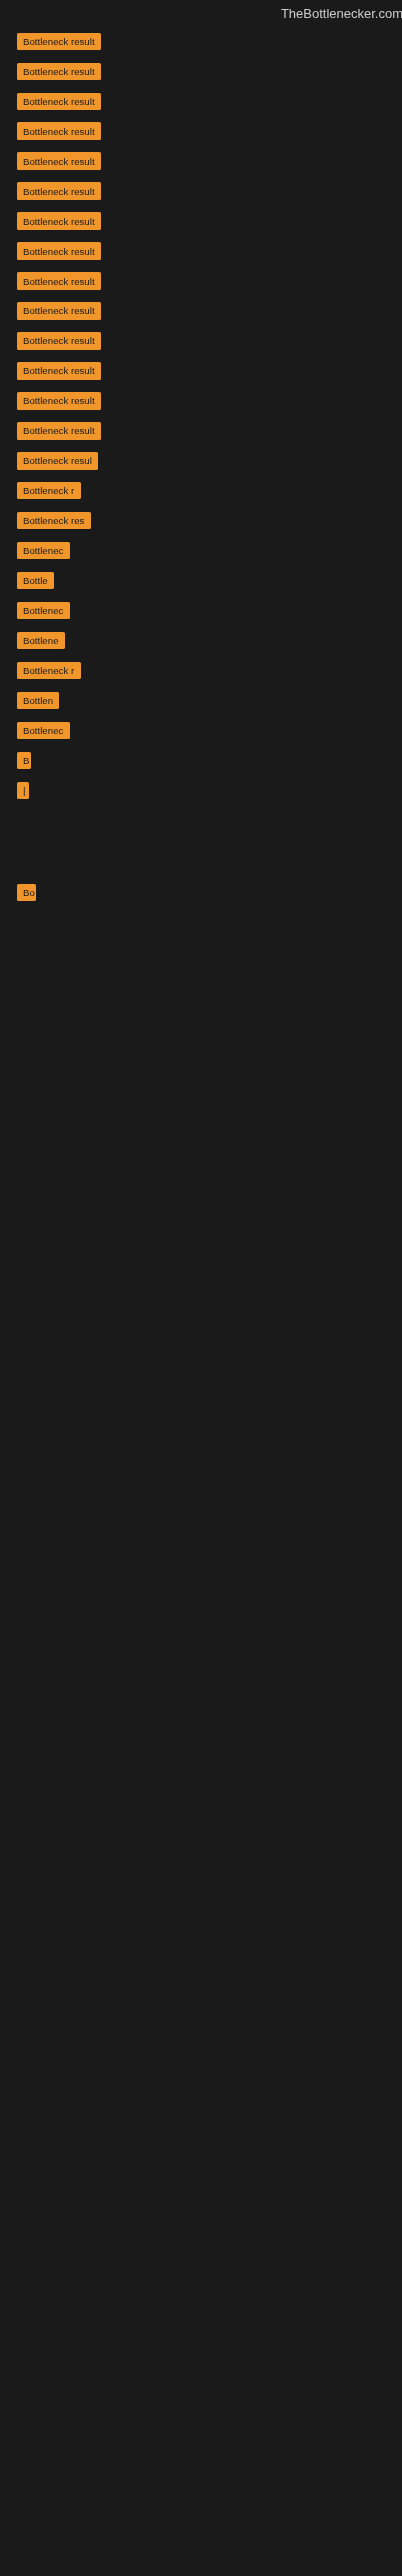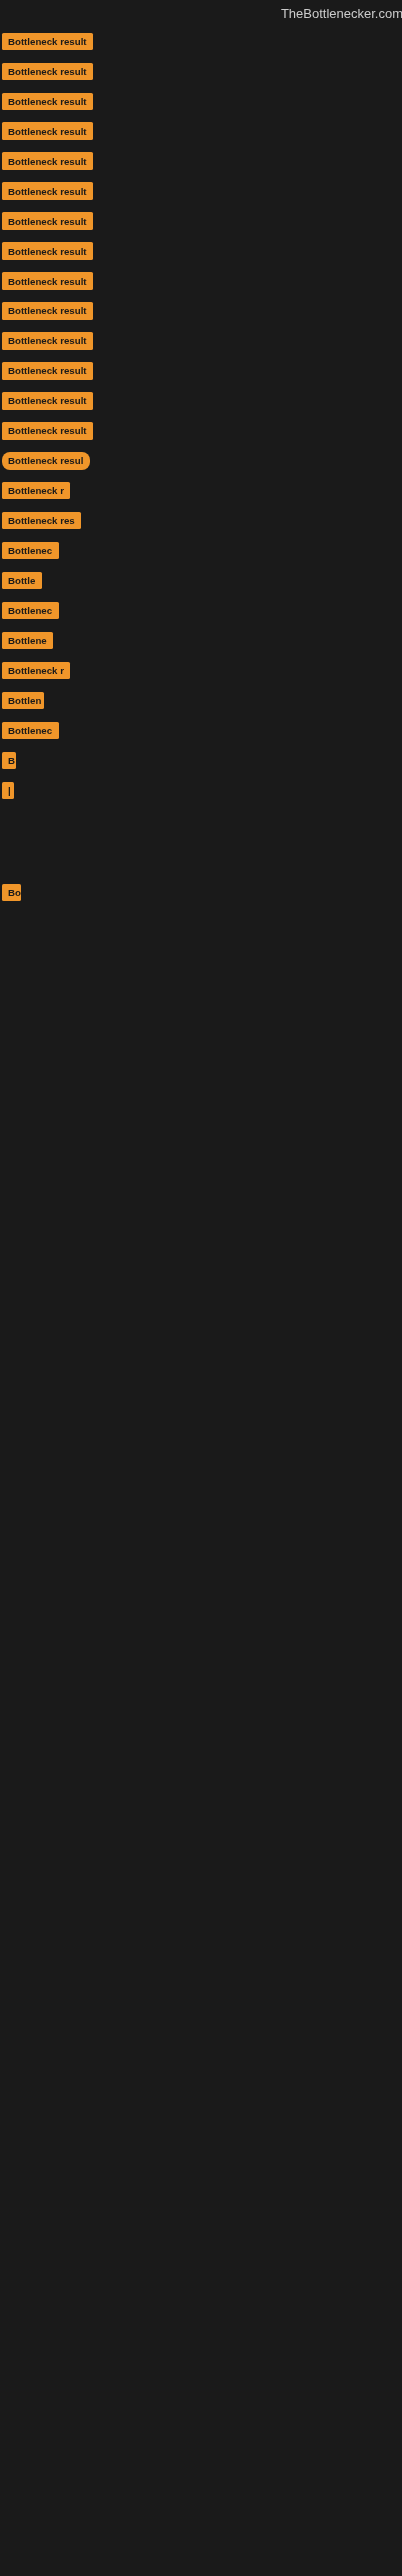--- a/index.html
+++ b/index.html
@@ -27,25 +27,26 @@
     .bottleneck-item {
       margin: 0 0 0 1.6px;
       padding: 4.8px 0;
     }
 
     .bottleneck-badge {
       display: inline-block;
       background-color: #f0962a;
       color: #1a1a1a;
       font-size: 9.7px;
-      font-weight: bold;
+      font-weight: normal;
       padding: 3.2px 6.4px;
       border-radius: 1.6px;
       white-space: nowrap;
       overflow: hidden;
+      margin-left: 15px;
     }
 
     .items-container {
       padding-top: 3.2px;
     }
   </style>
 </head>
 <body>
 
 <div>
@@ -60,21 +61,21 @@
     <div class="bottleneck-item"><span class="bottleneck-badge" style="max-width: 105px;">Bottleneck result</span></div>
     <div class="bottleneck-item"><span class="bottleneck-badge" style="max-width: 105px;">Bottleneck result</span></div>
     <div class="bottleneck-item"><span class="bottleneck-badge" style="max-width: 105px;">Bottleneck result</span></div>
     <div class="bottleneck-item"><span class="bottleneck-badge" style="max-width: 105px;">Bottleneck result</span></div>
     <div class="bottleneck-item"><span class="bottleneck-badge" style="max-width: 105px;">Bottleneck result</span></div>
     <div class="bottleneck-item"><span class="bottleneck-badge" style="max-width: 105px;">Bottleneck result</span></div>
     <div class="bottleneck-item"><span class="bottleneck-badge" style="max-width: 105px;">Bottleneck result</span></div>
     <div class="bottleneck-item"><span class="bottleneck-badge" style="max-width: 105px;">Bottleneck result</span></div>
     <div class="bottleneck-item"><span class="bottleneck-badge" style="max-width: 105px;">Bottleneck result</span></div>
     <div class="bottleneck-item"><span class="bottleneck-badge" style="max-width: 105px;">Bottleneck result</span></div>
-    <div class="bottleneck-item"><span class="bottleneck-badge" style="max-width: 93px; border-radius: 8px;">Bottleneck resul</span></div>
+    <div class="bottleneck-item"><span class="bottleneck-badge" style="max-width: 93px;">Bottleneck resul</span></div>
     <div class="bottleneck-item"><span class="bottleneck-badge" style="max-width: 68px;">Bottleneck r</span></div>
     <div class="bottleneck-item"><span class="bottleneck-badge" style="max-width: 81px;">Bottleneck res</span></div>
     <div class="bottleneck-item"><span class="bottleneck-badge" style="max-width: 60px;">Bottlenec</span></div>
     <div class="bottleneck-item"><span class="bottleneck-badge" style="max-width: 50px;">Bottle</span></div>
     <div class="bottleneck-item"><span class="bottleneck-badge" style="max-width: 60px;">Bottlenec</span></div>
     <div class="bottleneck-item"><span class="bottleneck-badge" style="max-width: 55px;">Bottlene</span></div>
     <div class="bottleneck-item"><span class="bottleneck-badge" style="max-width: 71px;">Bottleneck r</span></div>
     <div class="bottleneck-item"><span class="bottleneck-badge" style="max-width: 42px;">Bottlen</span></div>
     <div class="bottleneck-item"><span class="bottleneck-badge" style="max-width: 60px;">Bottlenec</span></div>
     <div class="bottleneck-item"><span class="bottleneck-badge" style="max-width: 14.5px;">B</span></div>

